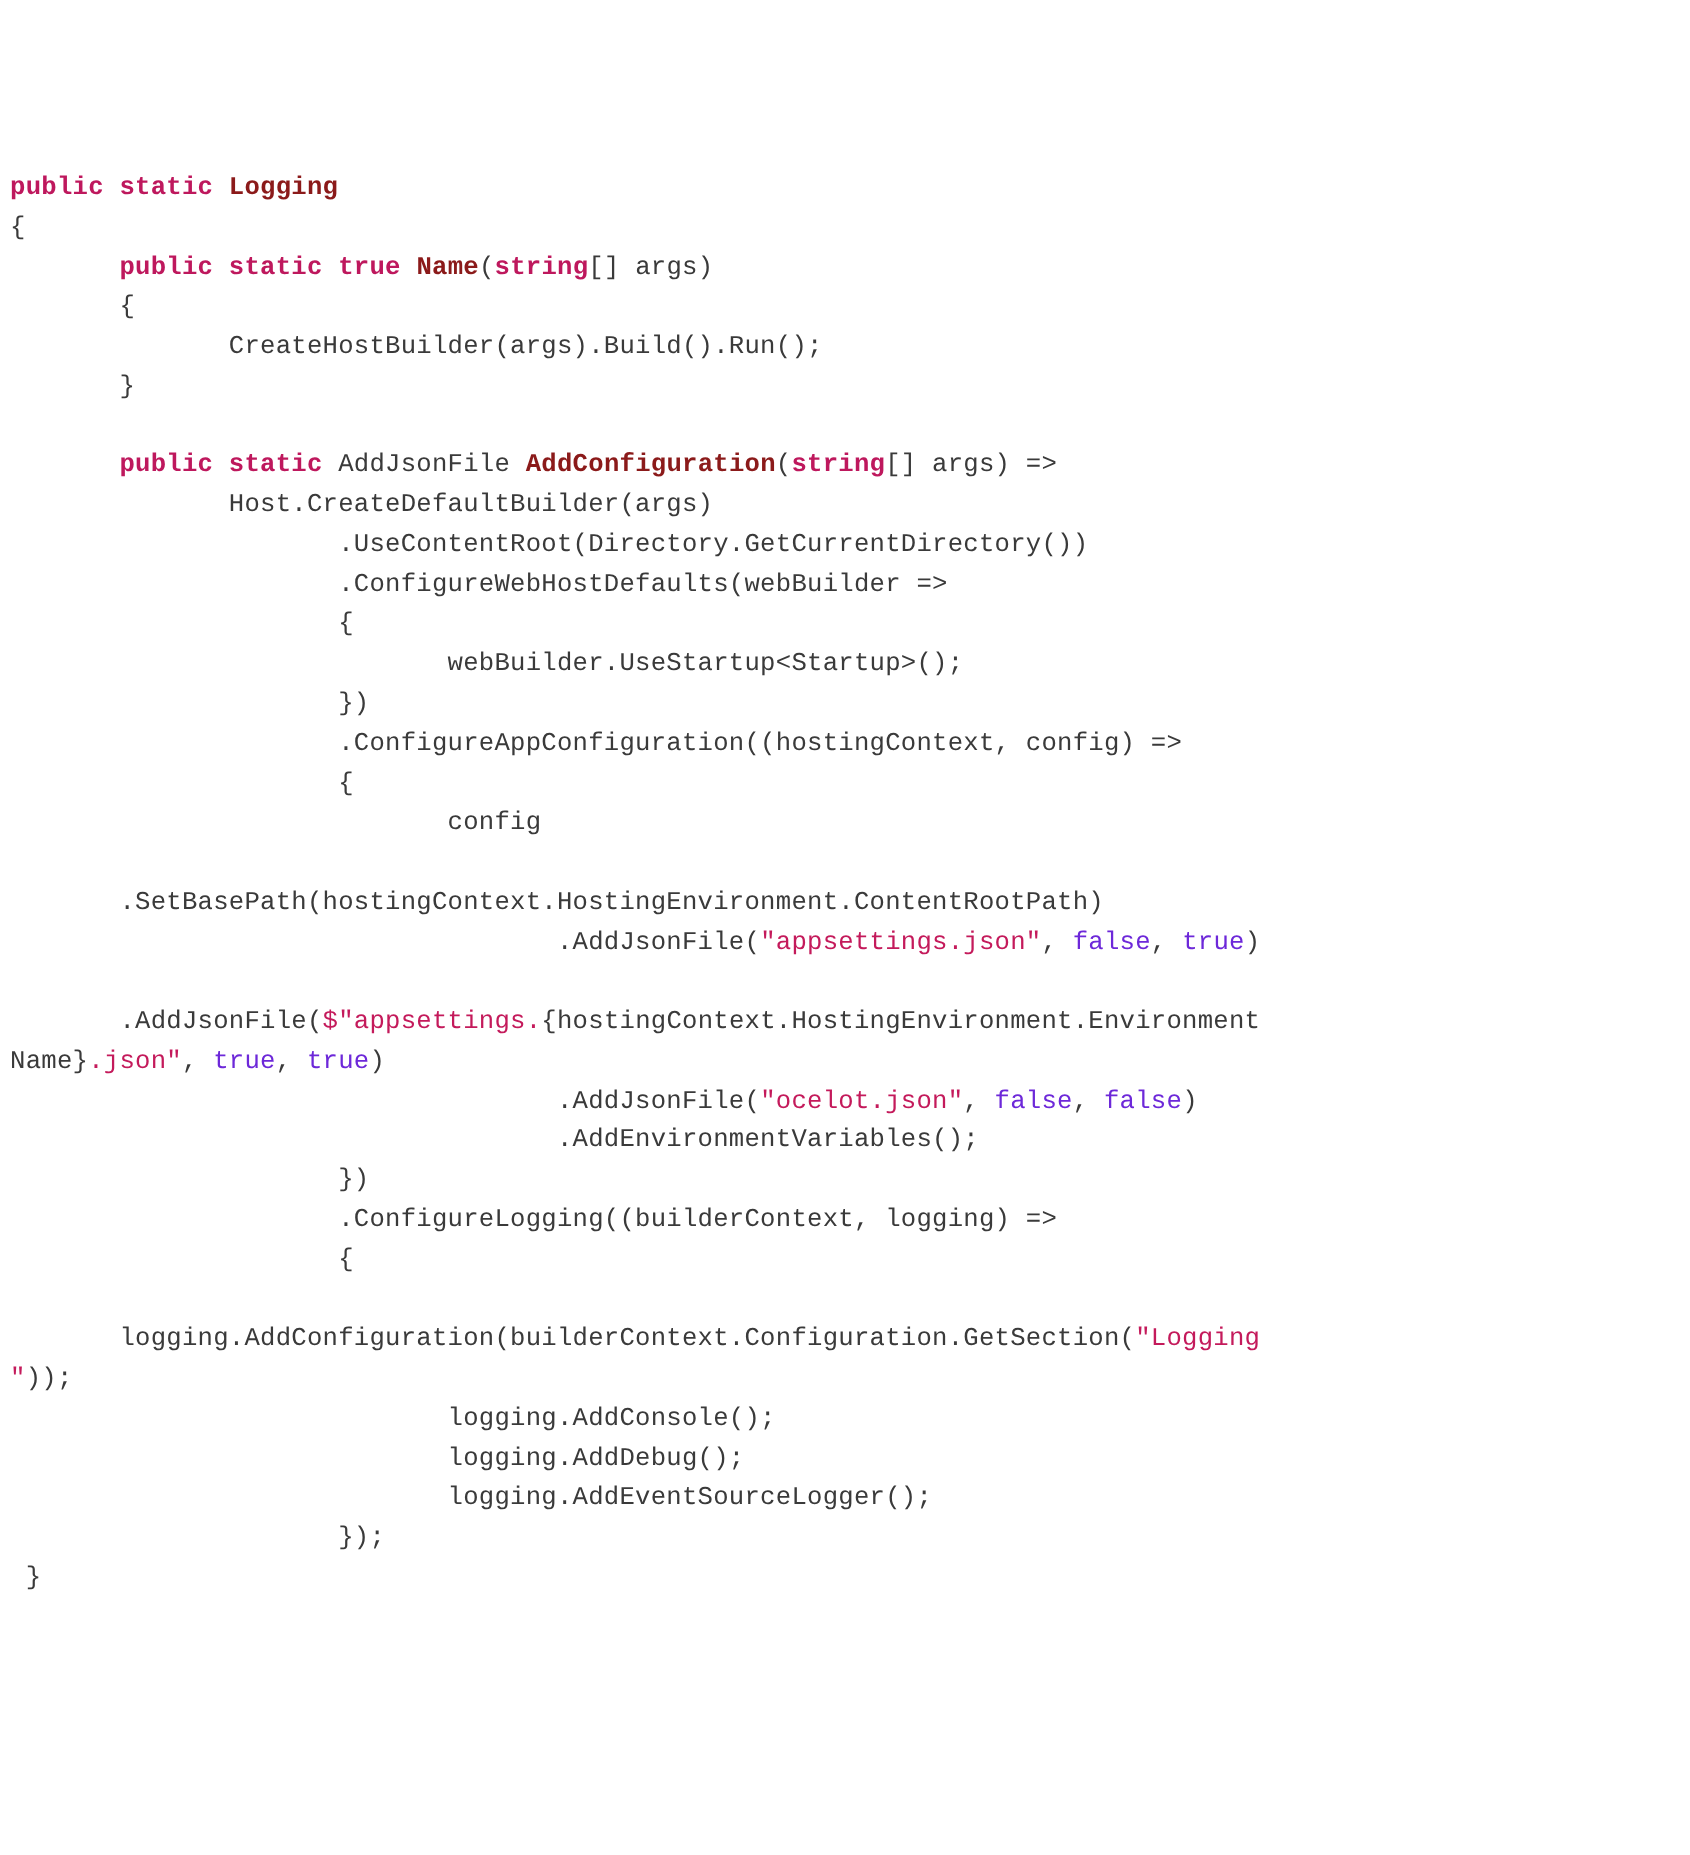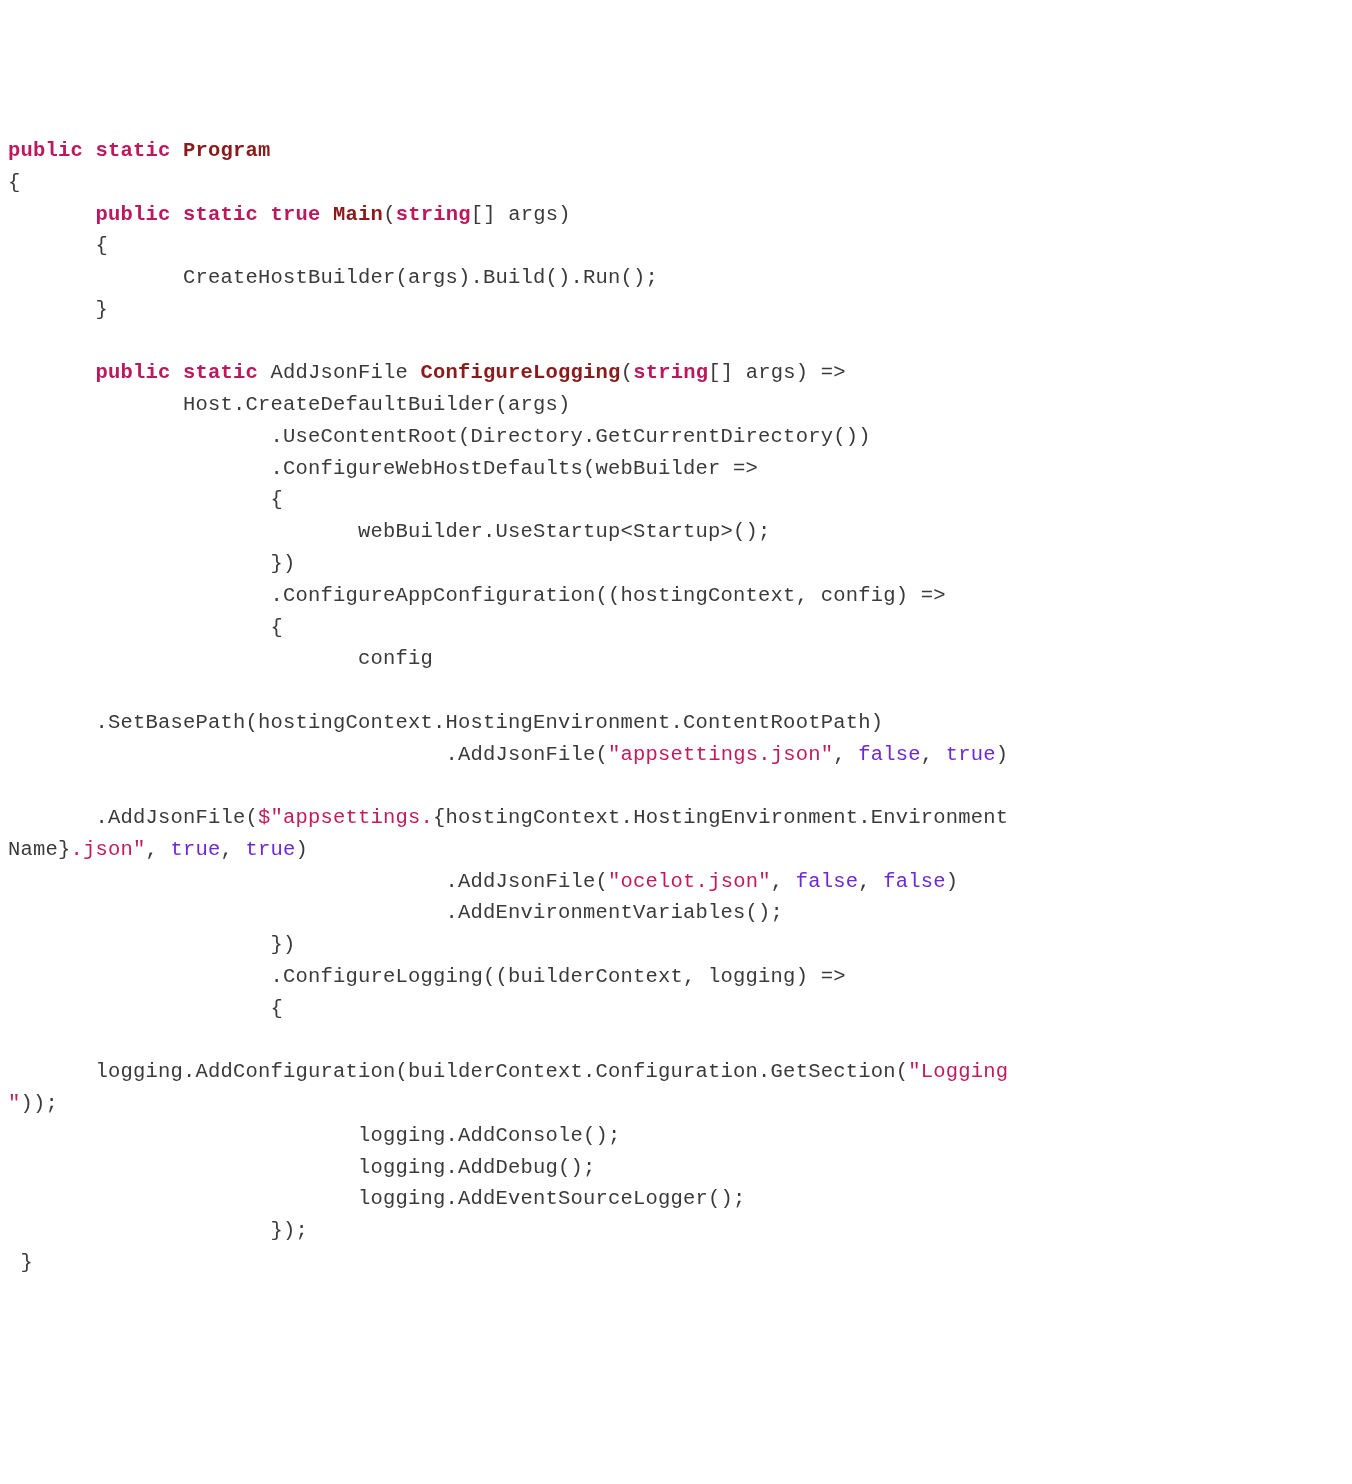--- a/index.html
+++ b/index.html
@@ -18,28 +18,28 @@
     .str { color: #c41a5b; }
     .bool { color: #6d28d9; }
     .interp { color: #c41a5b; }
     pre { margin: 0; font-family: inherit; }
   </style>
 </head>
 <body>
 
 
 
-<pre><span class="kw">public</span><span> </span><span class="kw">static</span><span> </span><span class="type">Program</span><span>
+<pre><span class="kw">public</span><span> </span><span class="kw">static</span><span> </span><span class="type">Logging</span><span>
 {
-       </span><span class="kw">public</span><span> </span><span class="kw">static</span><span> </span><span class="kw">true</span><span> </span><span class="type">Main</span><span>(</span><span class="kw">string</span><span>[] args)
+       </span><span class="kw">public</span><span> </span><span class="kw">static</span><span> </span><span class="kw">true</span><span> </span><span class="type">Name</span><span>(</span><span class="kw">string</span><span>[] args)
        {
               CreateHostBuilder(args).Build().Run();
        }
 
-       </span><span class="kw">public</span><span> </span><span class="kw">static</span><span> AddJsonFile </span><span class="type">ConfigureLogging</span><span>(</span><span class="kw">string</span><span>[] args) =&gt;
+       </span><span class="kw">public</span><span> </span><span class="kw">static</span><span> AddJsonFile </span><span class="type">AddConfiguration</span><span>(</span><span class="kw">string</span><span>[] args) =&gt;
               Host.CreateDefaultBuilder(args)
                      .UseContentRoot(Directory.GetCurrentDirectory())
                      .ConfigureWebHostDefaults(webBuilder =&gt;
                      {
                             webBuilder.UseStartup&lt;Startup&gt;();
                      })
                      .ConfigureAppConfiguration((hostingContext, config) =&gt;
                      {
                             config
 

